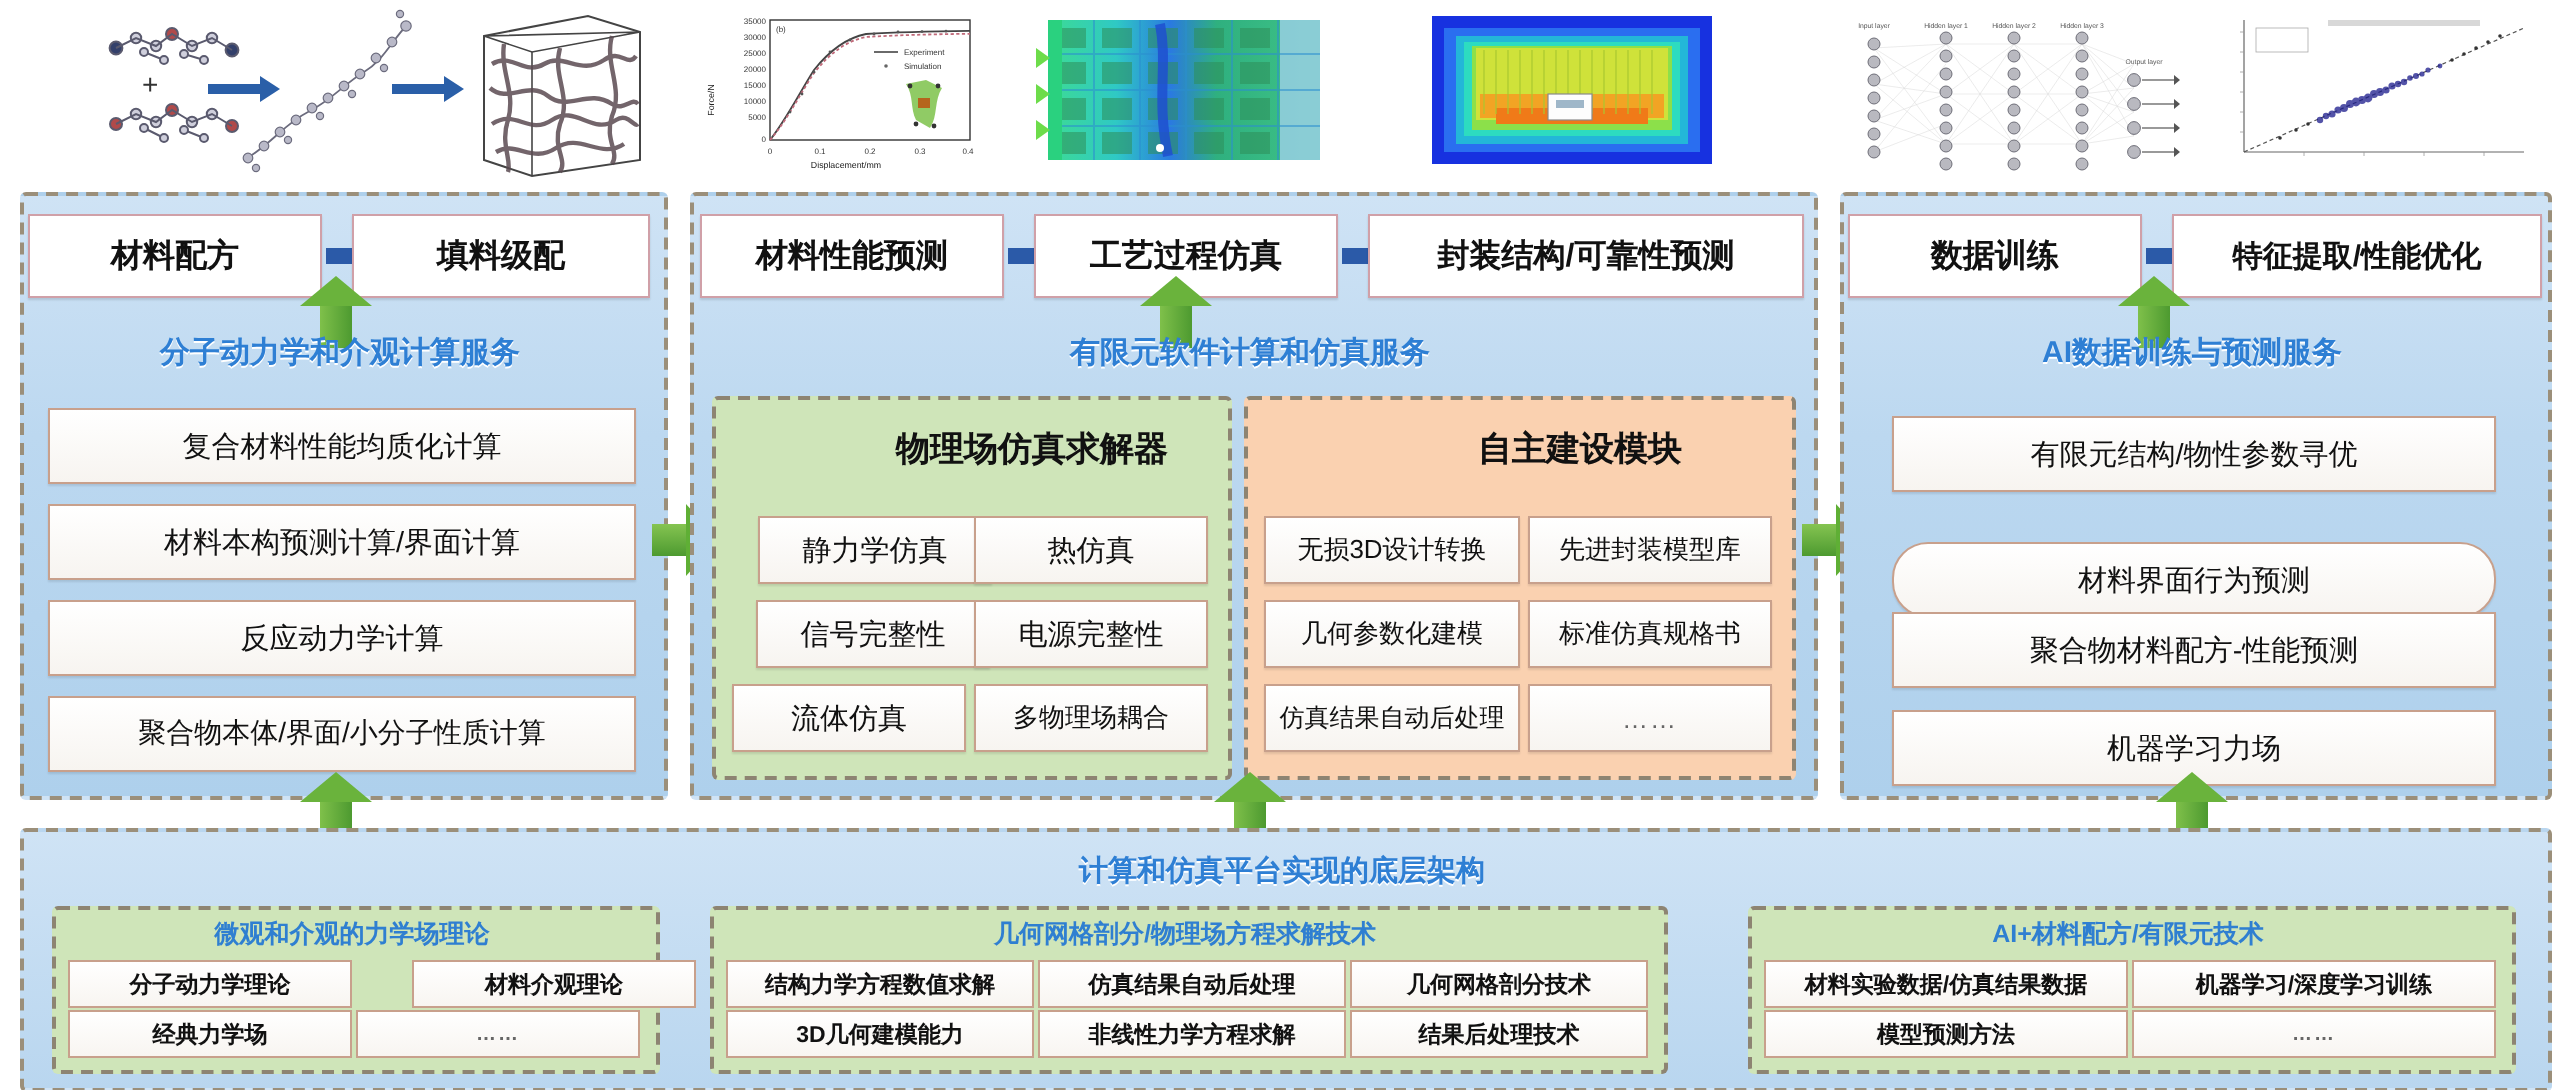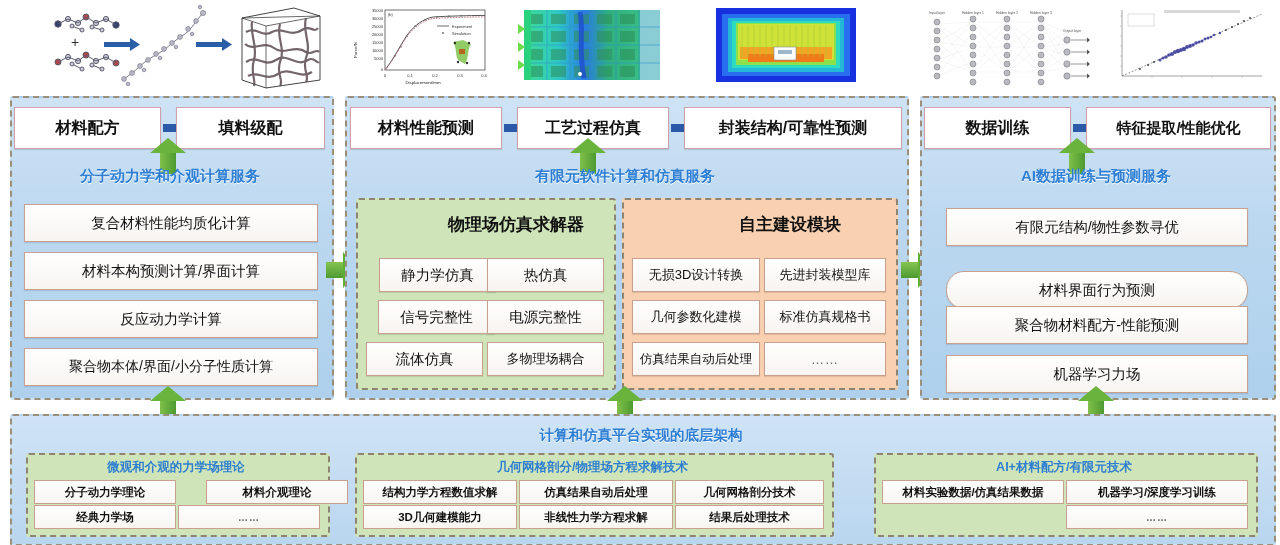--- a/index.html
+++ b/index.html
@@ -510,15 +510,16 @@
   <div class="bitem" style="left:519px;top:480px;width:152px;height:22px;">仿真结果自动后处理</div>
   <div class="bitem" style="left:675px;top:480px;width:147px;height:22px;">几何网格剖分技术</div>
   <div class="bitem" style="left:363px;top:505px;width:152px;height:22px;">3D几何建模能力</div>
   <div class="bitem" style="left:519px;top:505px;width:152px;height:22px;">非线性力学方程求解</div>
   <div class="bitem" style="left:675px;top:505px;width:147px;height:22px;">结果后处理技术</div>
 
   <div class="bgrp" style="left:874px;top:453px;width:380px;height:80px;"></div>
   <div class="bgrp-title" style="left:874px;top:459px;width:380px;">AI+材料配方/有限元技术</div>
   <div class="bitem" style="left:882px;top:480px;width:180px;height:22px;">材料实验数据/仿真结果数据</div>
   <div class="bitem" style="left:1066px;top:480px;width:180px;height:22px;">机器学习/深度学习训练</div>
+  <div class="bitem" style="left:882px;top:505px;width:180px;height:22px;">模型预测方法</div>
   <div class="bitem dots" style="left:1066px;top:505px;width:180px;height:22px;">……</div>
 
 </div>
 
 </body></html>

